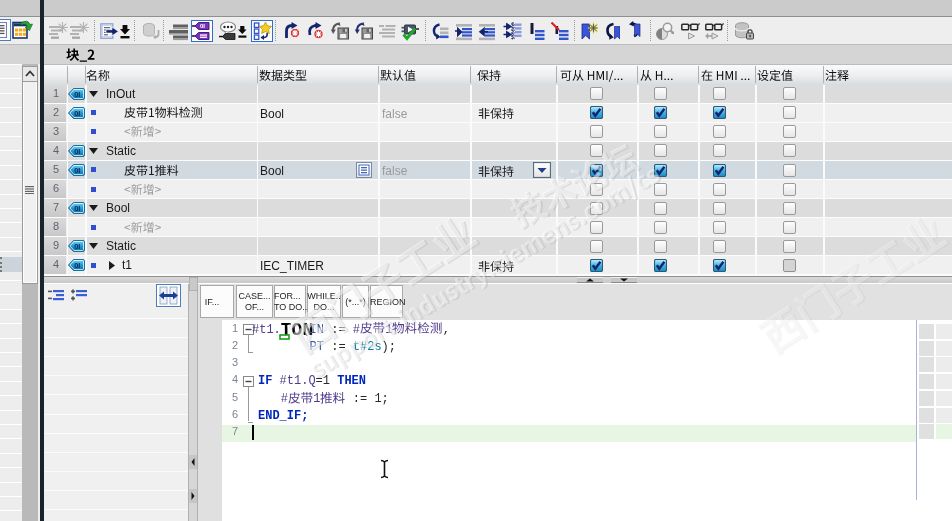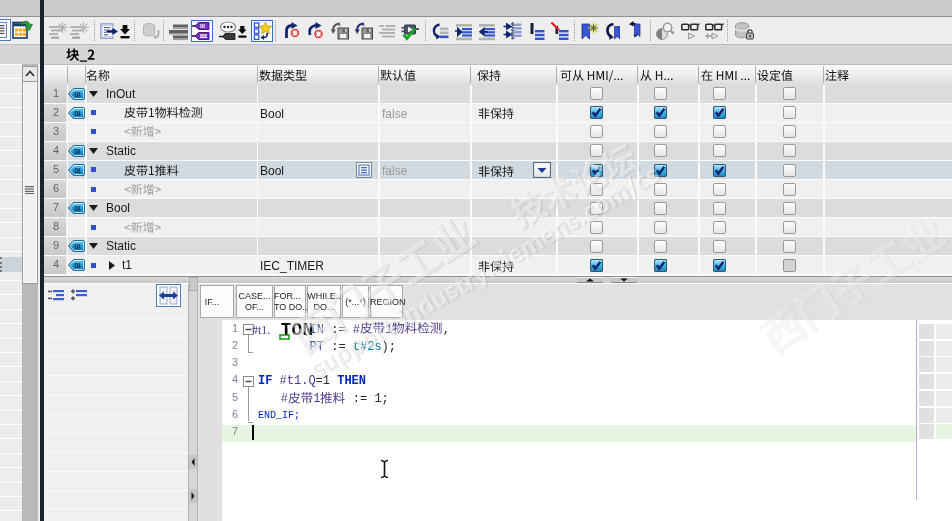--- a/index.html
+++ b/index.html
@@ -476,21 +476,21 @@
     <rect x="2.5" y="4.8" width="6" height="1.4" fill="#444"></rect>
   </svg>
 <div class="ab" style="left:248px;top:335.0px;width:1px;height:17.3px;background:#999"></div>
 <div class="ab" style="left:248px;top:352.3px;width:5px;height:1px;background:#999"></div>
 <svg class="ab" style="left:243px;top:375.9px" width="11" height="11">
     <rect x="0.5" y="0.5" width="10" height="10" fill="#fff" stroke="#888"></rect>
     <rect x="2.5" y="4.8" width="6" height="1.4" fill="#444"></rect>
   </svg>
 <div class="ab" style="left:248px;top:386.9px;width:1px;height:34.6px;background:#999"></div>
 <div class="ab" style="left:248px;top:421.5px;width:5px;height:1px;background:#999"></div>
-<div class="ab" style="left:252px;top:321.5px;font-family:Liberation Serif, serif;font-size:12px;color:#503a8c;white-space:pre;line-height:16px">#t1.</div>
+<div class="ab" style="left:252px;top:321.5px;font-family:Liberation Mono, monospace;font-size:12px;color:#503a8c;white-space:pre;line-height:16px">#t1.</div>
 <div class="ab" style="left:280.8px;top:321.5px;font-family:'Liberation Mono',monospace;font-size:18px;color:#000000;font-weight:bold;white-space:pre;line-height:16px">TON</div>
 <div class="ab" style="left:302.4px;top:321.5px;font-family:'Liberation Mono',monospace;font-size:12px;color:#2a2a2a;white-space:pre;line-height:16px">(</div>
 <div class="ab" style="left:309.6px;top:321.5px;font-family:'Liberation Mono',monospace;font-size:12px;color:#35509c;white-space:pre;line-height:16px">IN</div>
 <div class="ab" style="left:331.2px;top:321.5px;font-family:'Liberation Mono',monospace;font-size:12px;color:#2a2a2a;white-space:pre;line-height:16px">:=</div>
 <div class="ab" style="left:352.8px;top:321.5px;font-family:'Liberation Mono',monospace;font-size:12px;color:#503a8c;white-space:pre;line-height:16px">#</div>
 <svg style="position:absolute;left:360.0px;top:318.4px;overflow:visible" width="27" height="20" viewBox="0 -14.6 27 20">
     <path d="M1.9 -8.9V-5.7C1.9 -3.9 1.7 -1.4 0.4 0.3C0.6 0.5 1.0 0.8 1.1 1.0C2.4 -0.6 2.7 -2.9 2.8 -4.8H3.8C4.4 -3.4 5.3 -2.2 6.3 -1.3C5.2 -0.6 3.8 -0.2 2.3 0.1C2.5 0.3 2.8 0.8 2.9 1.0C4.4 0.6 5.9 0.1 7.1 -0.7C8.3 0.1 9.8 0.7 11.5 1.0C11.6 0.8 11.9 0.4 12.1 0.2C10.5 -0.1 9.1 -0.6 8.0 -1.3C9.2 -2.3 10.2 -3.6 10.8 -5.3L10.2 -5.7L10.0 -5.6H7.1V-8.0H10.4C10.1 -7.3 9.9 -6.7 9.7 -6.3L10.5 -6.1C10.9 -6.7 11.3 -7.8 11.7 -8.7L11.0 -8.9L10.8 -8.9H7.1V-10.6H6.2V-8.9ZM4.8 -4.8H9.5C9.0 -3.6 8.2 -2.6 7.2 -1.9C6.2 -2.6 5.4 -3.6 4.8 -4.8ZM6.2 -8.0V-5.6H2.8V-5.7V-8.0Z M13.6 -6.4V-3.8H14.5V-5.5H18.4V-4.1H15.0V-0.1H15.9V-3.3H18.4V1.0H19.3V-3.3H22.1V-1.1C22.1 -1.0 22.0 -1.0 21.9 -0.9C21.7 -0.9 21.2 -0.9 20.5 -1.0C20.6 -0.7 20.8 -0.4 20.8 -0.1C21.7 -0.1 22.2 -0.1 22.6 -0.3C23.0 -0.4 23.1 -0.7 23.1 -1.1V-4.1H19.3V-5.5H23.3V-3.8H24.2V-6.4ZM21.6 -10.5V-9.1H19.3V-10.5H18.4V-9.1H16.2V-10.5H15.3V-9.1H13.2V-8.3H15.3V-7.0H16.2V-8.3H18.4V-7.0H19.3V-8.3H21.6V-6.9H22.6V-8.3H24.6V-9.1H22.6V-10.5Z" fill="#503a8c"></path>
   </svg>
 <div class="ab" style="left:385.2px;top:321.5px;font-family:'Liberation Mono',monospace;font-size:12px;color:#503a8c;white-space:pre;line-height:16px">1</div>
 <svg style="position:absolute;left:392.4px;top:318.4px;overflow:visible" width="52" height="20" viewBox="0 -14.6 52 20">
@@ -511,21 +511,21 @@
 <div class="ab" style="left:280.8px;top:390.7px;font-family:'Liberation Mono',monospace;font-size:12px;color:#503a8c;white-space:pre;line-height:16px">#</div>
 <svg style="position:absolute;left:288.0px;top:387.6px;overflow:visible" width="27" height="20" viewBox="0 -14.6 27 20">
     <path d="M1.9 -8.9V-5.7C1.9 -3.9 1.7 -1.4 0.4 0.3C0.6 0.5 1.0 0.8 1.1 1.0C2.4 -0.6 2.7 -2.9 2.8 -4.8H3.8C4.4 -3.4 5.3 -2.2 6.3 -1.3C5.2 -0.6 3.8 -0.2 2.3 0.1C2.5 0.3 2.8 0.8 2.9 1.0C4.4 0.6 5.9 0.1 7.1 -0.7C8.3 0.1 9.8 0.7 11.5 1.0C11.6 0.8 11.9 0.4 12.1 0.2C10.5 -0.1 9.1 -0.6 8.0 -1.3C9.2 -2.3 10.2 -3.6 10.8 -5.3L10.2 -5.7L10.0 -5.6H7.1V-8.0H10.4C10.1 -7.3 9.9 -6.7 9.7 -6.3L10.5 -6.1C10.9 -6.7 11.3 -7.8 11.7 -8.7L11.0 -8.9L10.8 -8.9H7.1V-10.6H6.2V-8.9ZM4.8 -4.8H9.5C9.0 -3.6 8.2 -2.6 7.2 -1.9C6.2 -2.6 5.4 -3.6 4.8 -4.8ZM6.2 -8.0V-5.6H2.8V-5.7V-8.0Z M13.6 -6.4V-3.8H14.5V-5.5H18.4V-4.1H15.0V-0.1H15.9V-3.3H18.4V1.0H19.3V-3.3H22.1V-1.1C22.1 -1.0 22.0 -1.0 21.9 -0.9C21.7 -0.9 21.2 -0.9 20.5 -1.0C20.6 -0.7 20.8 -0.4 20.8 -0.1C21.7 -0.1 22.2 -0.1 22.6 -0.3C23.0 -0.4 23.1 -0.7 23.1 -1.1V-4.1H19.3V-5.5H23.3V-3.8H24.2V-6.4ZM21.6 -10.5V-9.1H19.3V-10.5H18.4V-9.1H16.2V-10.5H15.3V-9.1H13.2V-8.3H15.3V-7.0H16.2V-8.3H18.4V-7.0H19.3V-8.3H21.6V-6.9H22.6V-8.3H24.6V-9.1H22.6V-10.5Z" fill="#503a8c"></path>
   </svg>
 <div class="ab" style="left:313.2px;top:390.7px;font-family:'Liberation Mono',monospace;font-size:12px;color:#503a8c;white-space:pre;line-height:16px">1</div>
 <svg style="position:absolute;left:320.4px;top:387.6px;overflow:visible" width="27" height="20" viewBox="0 -14.6 27 20">
     <path d="M8.1 -10.2C8.4 -9.6 8.8 -8.8 9.0 -8.3H6.5C6.7 -9.0 7.0 -9.6 7.2 -10.3L6.3 -10.5C5.8 -8.6 4.8 -6.8 3.7 -5.6C3.9 -5.5 4.1 -5.2 4.3 -5.1L3.0 -4.7V-7.2H4.5V-8.1H3.0V-10.6H2.1V-8.1H0.5V-7.2H2.1V-4.4L0.4 -3.9L0.6 -2.9L2.1 -3.4V-0.2C2.1 0.0 2.1 0.1 1.9 0.1C1.8 0.1 1.3 0.1 0.7 0.1C0.8 0.3 1.0 0.7 1.0 1.0C1.8 1.0 2.3 1.0 2.6 0.8C2.9 0.6 3.0 0.4 3.0 -0.2V-3.7L4.5 -4.2L4.4 -5.0L4.4 -5.0C4.8 -5.4 5.1 -5.9 5.4 -6.4V1.0H6.3V0.1H12.0V-0.7H9.4V-2.5H11.6V-3.3H9.4V-5.0H11.6V-5.8H9.4V-7.5H11.8V-8.3H9.1L9.8 -8.6C9.7 -9.1 9.3 -9.9 8.9 -10.5ZM6.3 -5.0H8.5V-3.3H6.3ZM6.3 -5.8V-7.5H8.5V-5.8ZM6.3 -2.5H8.5V-0.7H6.3Z M13.3 -9.6C13.6 -8.7 13.9 -7.6 14.0 -6.8L14.7 -7.0C14.6 -7.7 14.3 -8.9 14.0 -9.8ZM17.4 -9.8C17.2 -9.0 16.8 -7.7 16.5 -7.0L17.1 -6.8C17.5 -7.5 17.9 -8.7 18.2 -9.6ZM19.1 -9.0C19.8 -8.6 20.7 -7.9 21.1 -7.4L21.6 -8.1C21.2 -8.6 20.3 -9.3 19.6 -9.7ZM18.5 -5.9C19.2 -5.5 20.1 -4.8 20.6 -4.3L21.0 -5.1C20.6 -5.6 19.7 -6.1 18.9 -6.5ZM13.2 -6.4V-5.5H15.0C14.5 -4.1 13.7 -2.4 13.0 -1.5C13.2 -1.3 13.4 -0.9 13.5 -0.6C14.1 -1.4 14.7 -2.8 15.2 -4.2V1.0H16.1V-4.2C16.6 -3.5 17.1 -2.5 17.4 -2.0L18.0 -2.8C17.7 -3.2 16.5 -4.9 16.1 -5.3V-5.5H18.2V-6.4H16.1V-10.5H15.2V-6.4ZM18.1 -2.6 18.3 -1.7 22.2 -2.4V1.0H23.1V-2.6L24.8 -2.9L24.6 -3.7L23.1 -3.5V-10.6H22.2V-3.3Z" fill="#503a8c"></path>
   </svg>
 <div class="ab" style="left:352.79999999999995px;top:390.7px;font-family:'Liberation Mono',monospace;font-size:12px;color:#2a2a2a;white-space:pre;line-height:16px">:=</div>
 <div class="ab" style="left:374.4px;top:390.7px;font-family:'Liberation Mono',monospace;font-size:12px;color:#2a2a2a;white-space:pre;line-height:16px">1;</div>
-<div class="ab" style="left:258px;top:408.0px;font-family:'Liberation Mono',monospace;font-size:10px;color:#0026c0;font-weight:normal;white-space:pre;line-height:16px">END_IF;</div>
+<div class="ab" style="left:258px;top:408.0px;font-family:'Liberation Mono',monospace;font-size:12px;color:#0026c0;font-weight:bold;white-space:pre;line-height:16px">END_IF;</div>
 <div class="ab" style="left:252px;top:424.8px;width:1.6px;height:15px;background:#000"></div>
 <div class="ab" style="left:0;top:64px;width:39px;height:457px;background:#ededed"></div>
 <div class="ab" style="left:0;top:64.0px;width:22px;height:1px;background:#fff"></div>
 <div class="ab" style="left:0;top:78.4px;width:22px;height:1px;background:#fff"></div>
 <div class="ab" style="left:0;top:92.8px;width:22px;height:1px;background:#fff"></div>
 <div class="ab" style="left:0;top:107.2px;width:22px;height:1px;background:#fff"></div>
 <div class="ab" style="left:0;top:121.6px;width:22px;height:1px;background:#fff"></div>
 <div class="ab" style="left:0;top:136.0px;width:22px;height:1px;background:#fff"></div>
 <div class="ab" style="left:0;top:150.4px;width:22px;height:1px;background:#fff"></div>
 <div class="ab" style="left:0;top:164.8px;width:22px;height:1px;background:#fff"></div>

